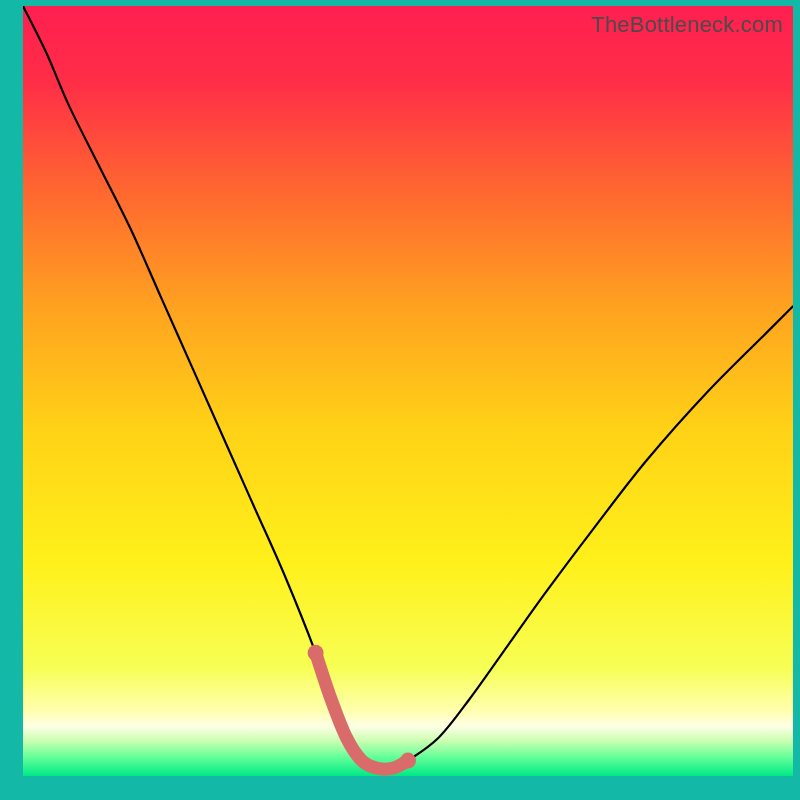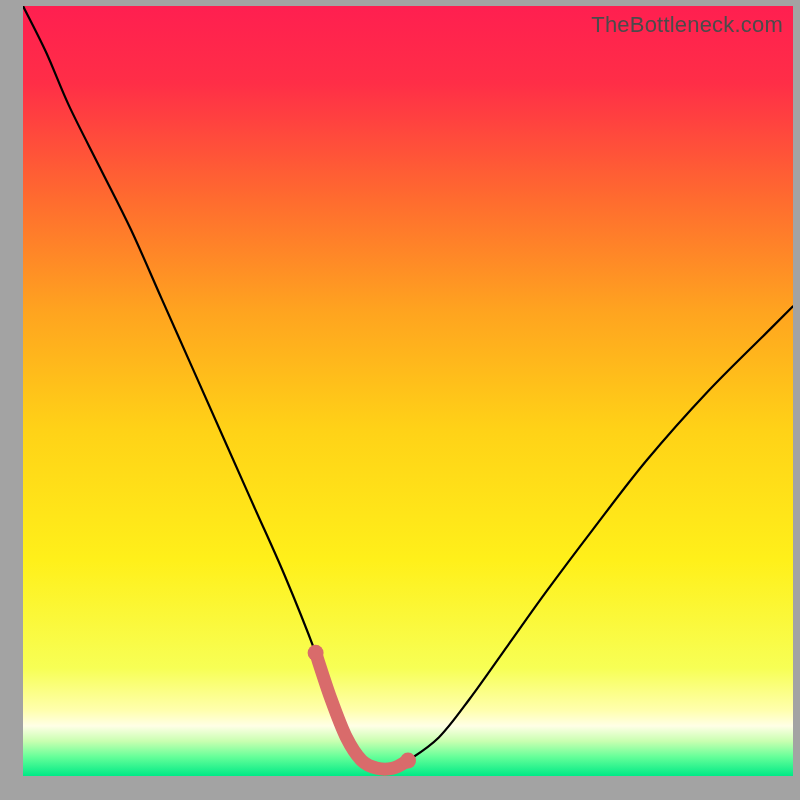--- a/index.html
+++ b/index.html
@@ -8,21 +8,21 @@
     width: 800px;
     height: 800px;
     background: #000;
     overflow: hidden;
     font-family: Arial, Helvetica, sans-serif;
   }
   .frame {
     position: relative;
     width: 800px;
     height: 800px;
-    background: #a3a3a3;
+    background: #14b8a6;
   }
   .plot-area {
     position: absolute;
     left: 23px;
     top: 6px;
     width: 770px;
     height: 770px;
     overflow: hidden;
   }
   .gradient-bg {

